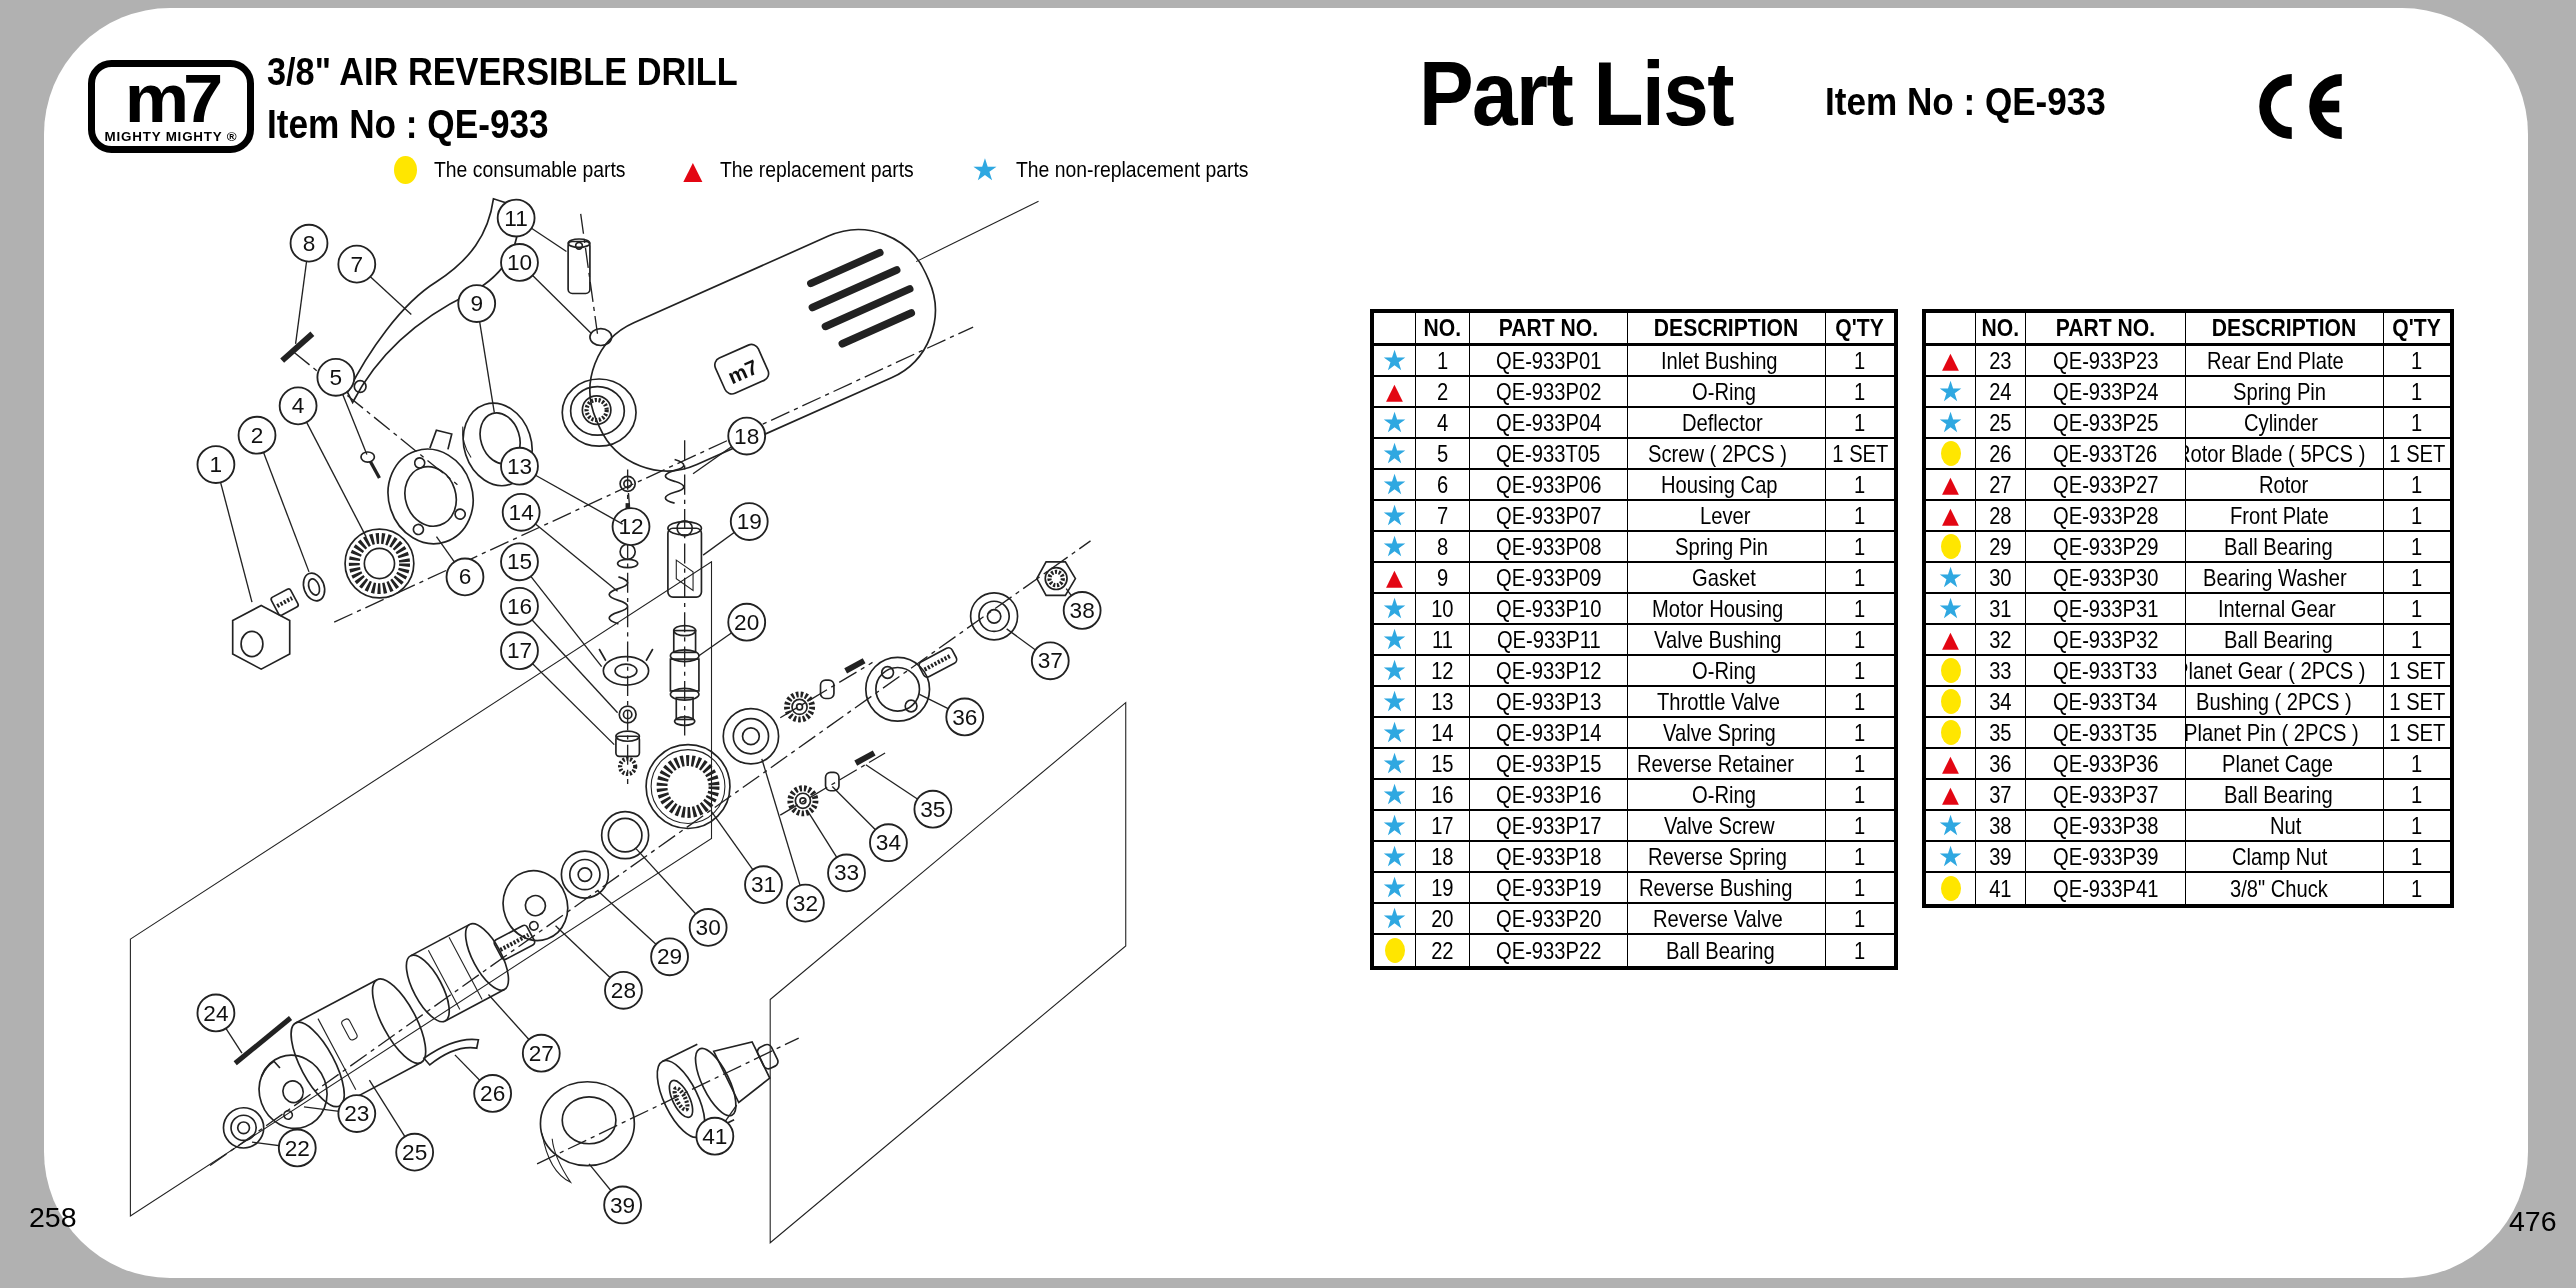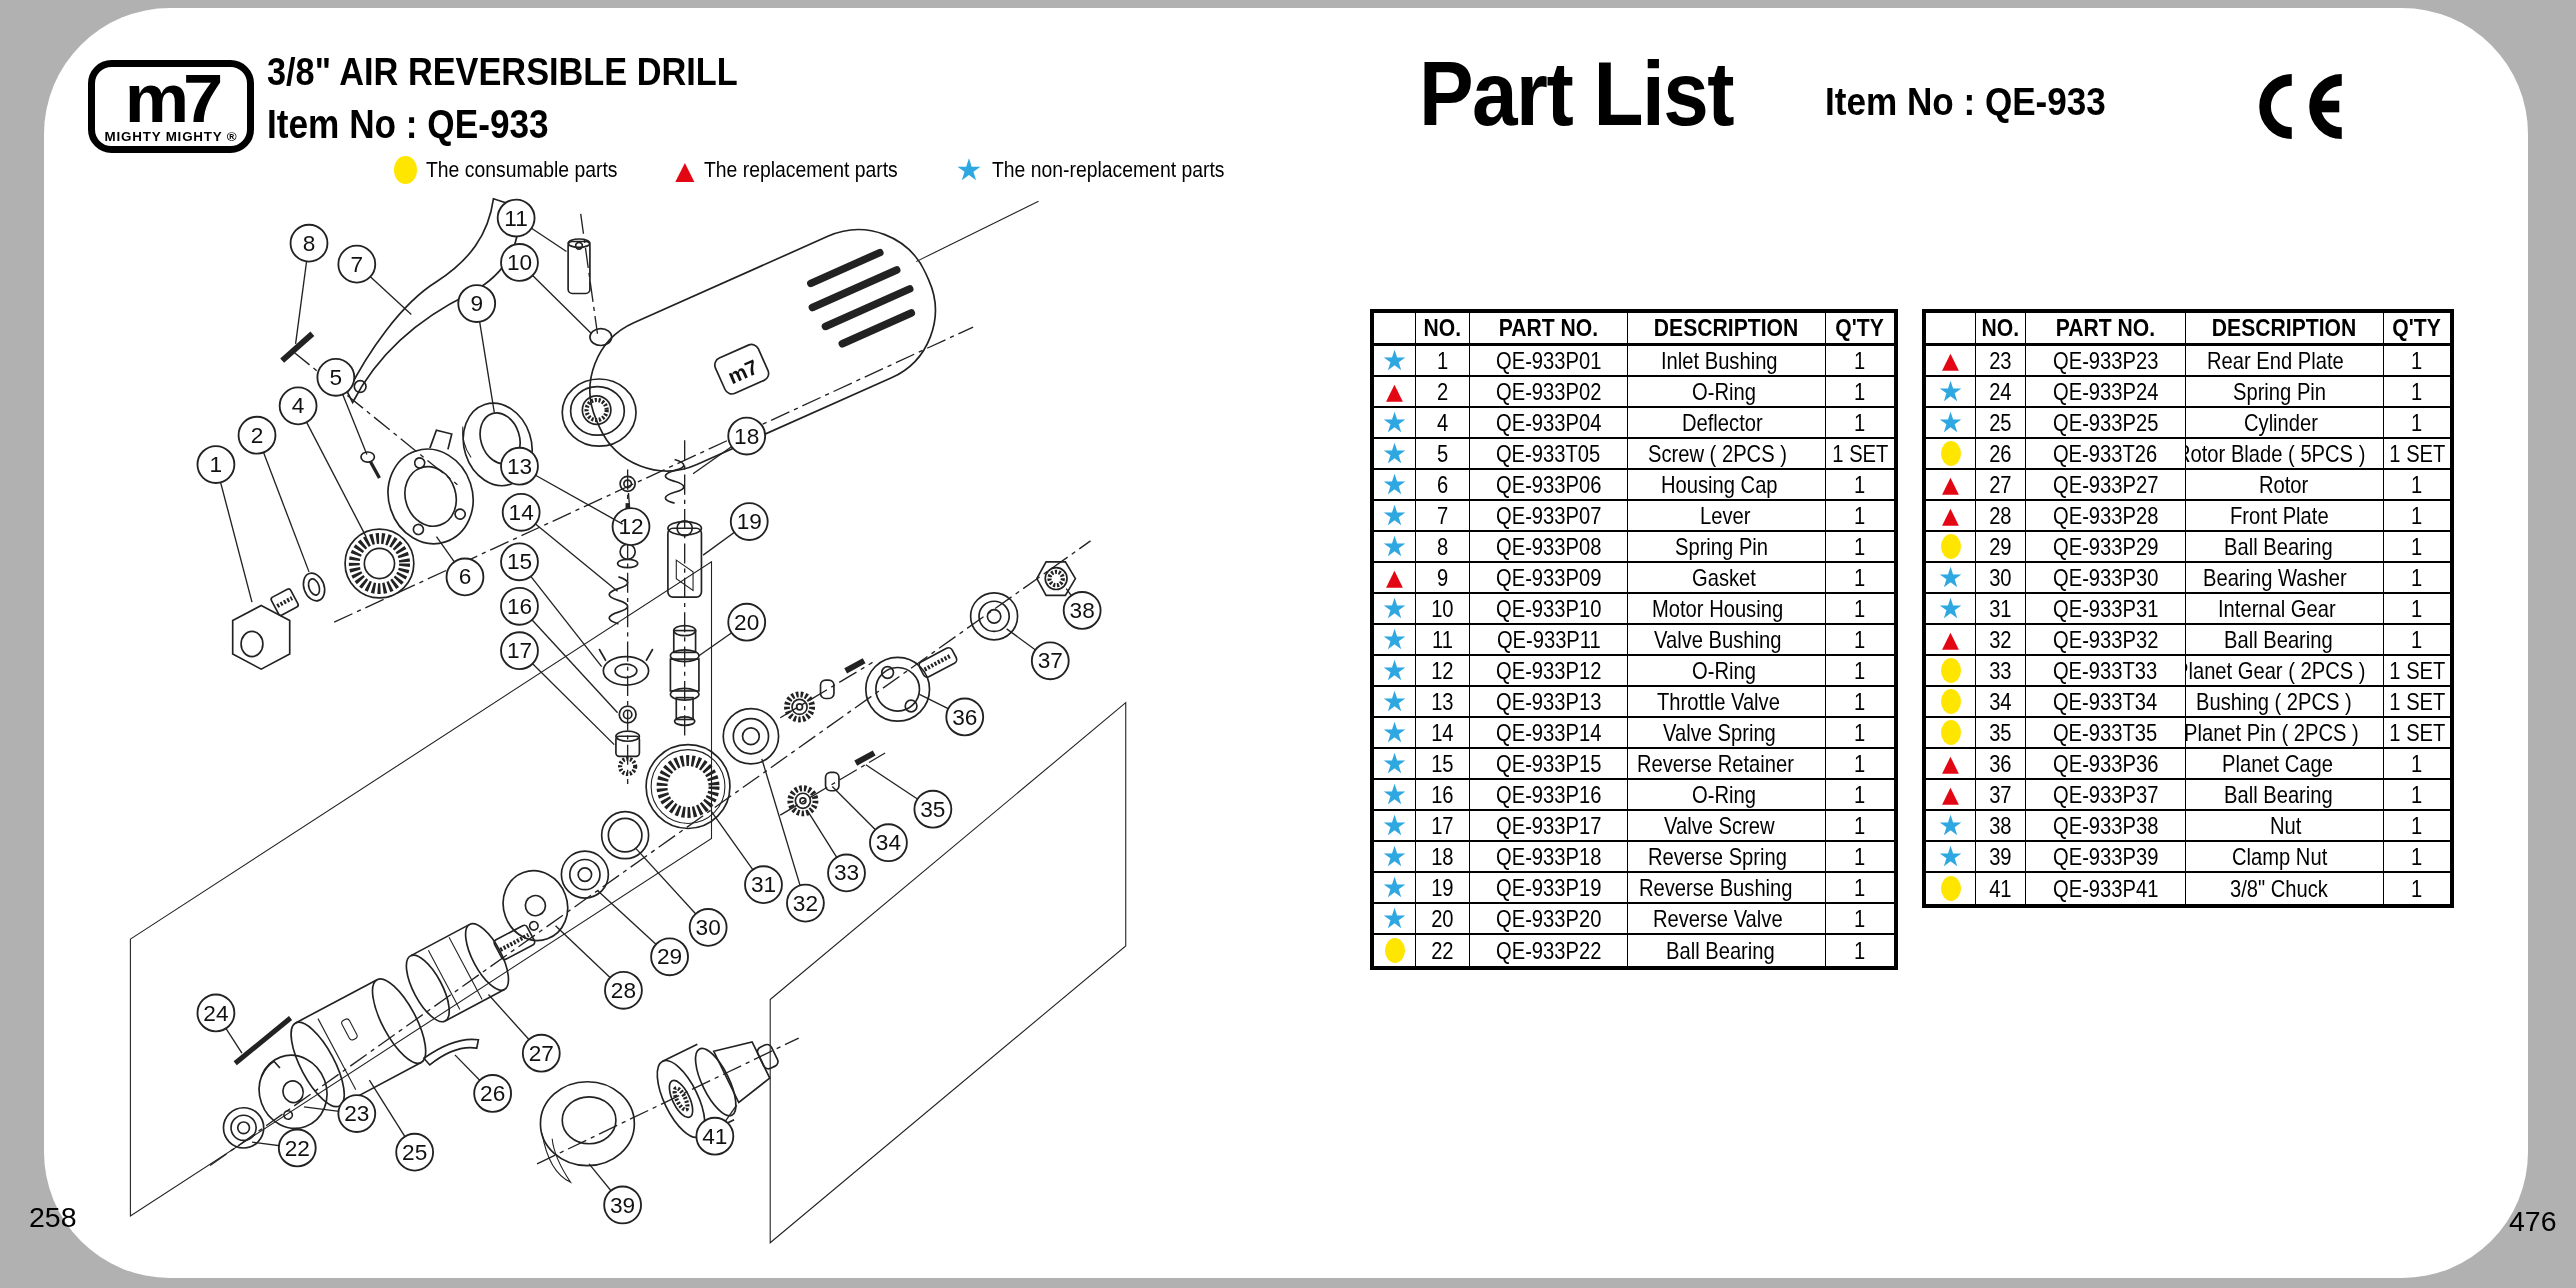--- a/index.html
+++ b/index.html
@@ -11,21 +11,21 @@
   .logo{position:absolute;left:88px;top:60px;width:166px;height:93px;
         border:7.5px solid #000;border-radius:23.5px;background:#fff;box-sizing:border-box;
         display:flex;flex-direction:column;align-items:center;justify-content:flex-start;}
   .logo .m7{font-size:69px;font-weight:bold;letter-spacing:-5.9px;line-height:59px;margin-top:1.7px;
             transform:scaleX(1.05);}
   .logo .brand{font-size:13.4px;font-weight:bold;letter-spacing:0.8px;margin-top:1.7px;white-space:nowrap;}
   .titleblock{position:absolute;left:267px;top:50px;}
   .t1{font-size:39px;font-weight:bold;white-space:nowrap;transform:scaleX(.88);transform-origin:0 0;}
   .t2{font-size:40px;font-weight:bold;white-space:nowrap;transform:scaleX(.88);transform-origin:0 0;margin-top:7.5px;}
   .legend{position:absolute;left:394px;top:156px;display:flex;align-items:center;gap:32px;}
-  .lg-item{display:flex;align-items:center;gap:9px;}
+  .lg-item{display:flex;align-items:center;gap:17px;}
   .lg-label{font-size:22px;white-space:nowrap;transform:scaleX(.88);transform-origin:0 50%;}
   .dotsym{width:22.6px;height:28px;border-radius:50%;background:#ffe600;display:inline-block;}
   .trisym{color:#e30613;font-size:25px;line-height:25px;font-family:"DejaVu Sans",sans-serif;}
   .starsym{color:#2fa8e1;font-size:30px;line-height:28.5px;font-family:"DejaVu Sans",sans-serif;}
   .plist{position:absolute;left:1419px;top:42px;font-size:91px;font-weight:bold;letter-spacing:-1.7px;
          white-space:nowrap;transform:scaleX(.90);transform-origin:0 0;}
   .plist-item{position:absolute;left:1825px;top:80px;font-size:39px;font-weight:bold;white-space:nowrap;
          transform:scaleX(.90);transform-origin:0 0;}
   .ce{position:absolute;left:2248px;top:69px;}
   

